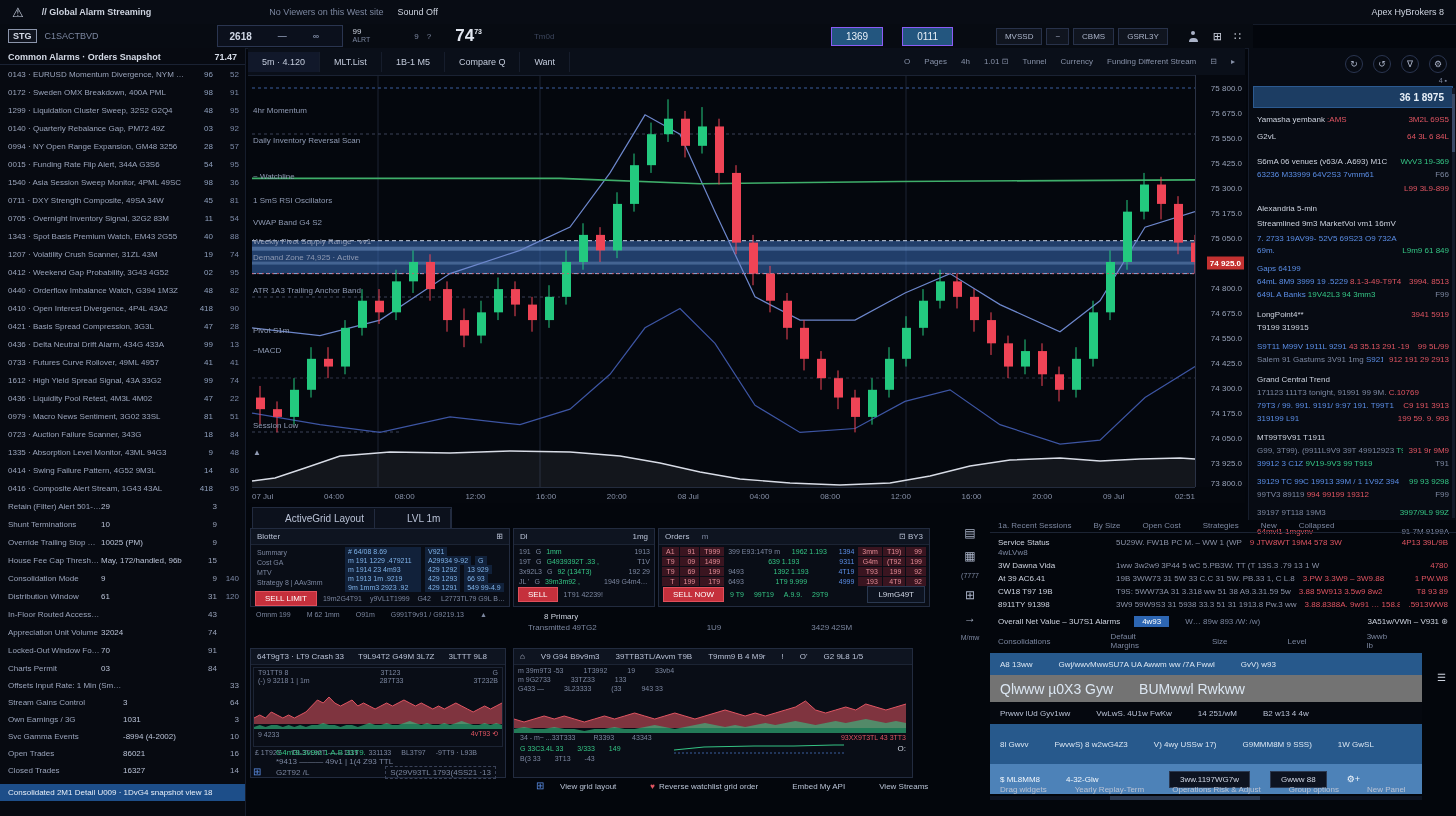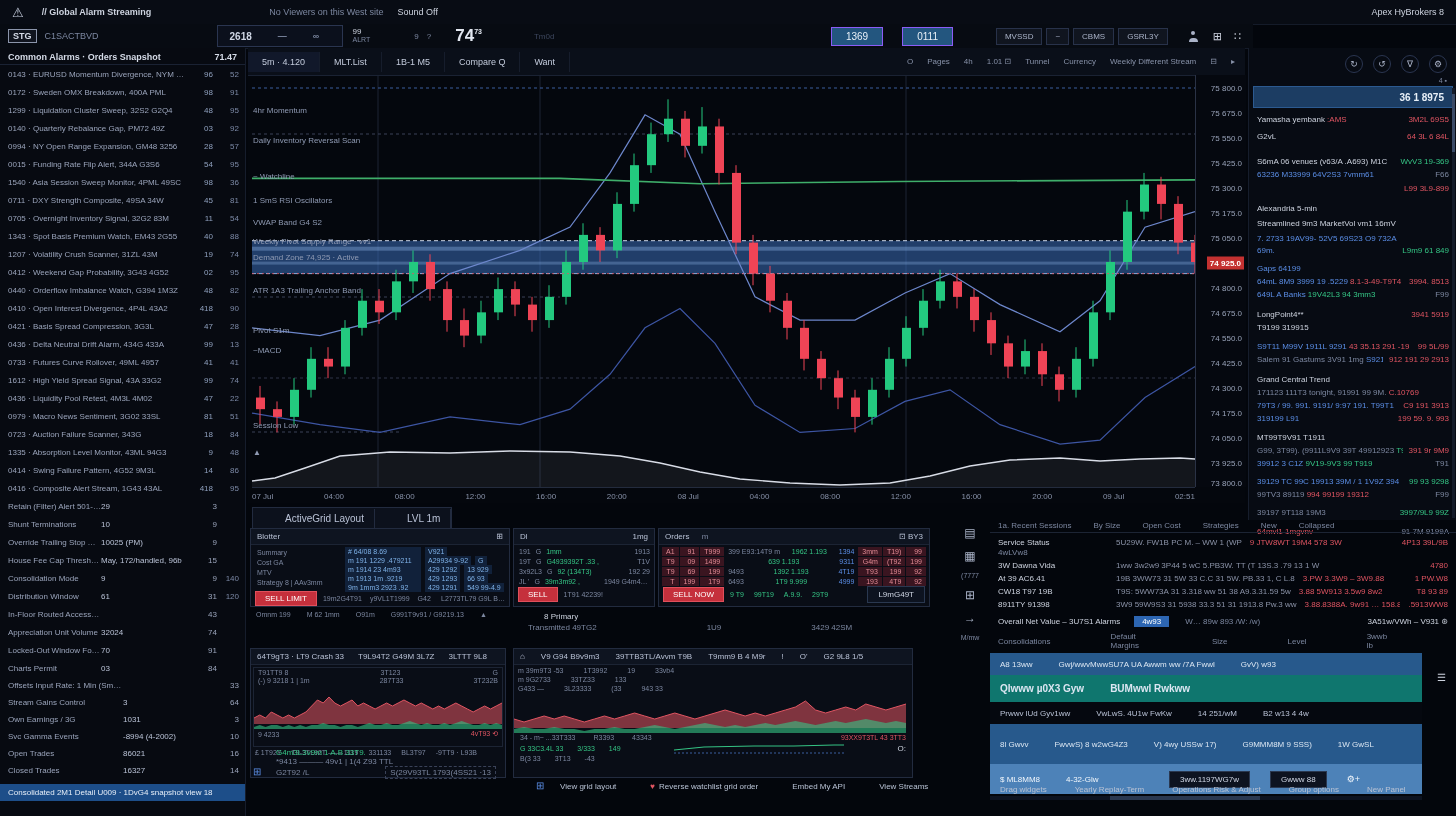--- a/index.html
+++ b/index.html
@@ -63,21 +63,21 @@
   .cellblue{background:#11213a;color:#7fb2e8;padding:0 3px;}
   .minitbl{display:grid;grid-template-columns:auto auto auto;gap:1px;font-size:7px;}
   .minitbl span{background:#3a1520;color:#e08a94;padding:1px 4px;text-align:right;}
   .ic-strip{display:flex;flex-direction:column;align-items:center;gap:9px;color:#aab3c8;font-size:12px;}
   .pos-row{display:flex;align-items:baseline;font-size:8px;line-height:10px;margin-bottom:3px;}
   .pos-lbl{width:118px;color:#cdd3df;flex:none;}
   .pos-desc{flex:1;min-width:0;white-space:nowrap;overflow:hidden;color:#8b93a8;}
   .pos-val{flex:none;margin-left:8px;text-align:right;color:#e05562;}
   .brow{display:flex;align-items:center;box-sizing:border-box;padding:0 10px;font-size:8px;color:#dbe6f2;}
   .brow span{margin-right:26px;white-space:nowrap;}
-  .r-mid{background:#27598c;} .r-strong{background:#0f766e;font-weight:bold;font-size:10px;}
+  .r-mid{background:#27598c;} .r-strong{background:#737373;font-weight:normal;font-size:14px;}
   .r-dark{background:#05080f;color:#b9c2d6;}
   .r-light{background:#4d82b8;color:#f0f6fc;}
   .tbtn{background:#0d1320;border:1px solid #2a3850;color:#cfd6e4;font-size:8px;padding:3px 10px;margin-right:20px;}
   .flink{font-size:8px;color:#b8c2d4;margin-right:34px;white-space:nowrap;}
   .spark{display:block;}
 </style>
 </head>
 <body>
 
 <div id="topbar" class="abs row">
@@ -361,21 +361,21 @@
       <span class="ctb-btn">1B-1 M5</span>
       <span class="ctb-btn">Compare Q</span>
       <span class="ctb-btn">Want</span>
       <div class="ctb-right">
         <span>O</span>
         <span>Pages</span>
         <span>4h</span>
         <span>1.01 ⊡</span>
         <span>Tunnel</span>
         <span>Currency</span>
-        <span>Weekly Different Stream</span>
+        <span>Funding Different Stream</span>
         <span>⊟</span>
         <span>▸</span>
       </div>
     </div>
   <svg id="chart-svg" class="abs" width="947" height="412">
       <line x1="130" y1="0" x2="130" y2="412" stroke="#1c2434" stroke-width="1"></line>
       <line x1="292" y1="0" x2="292" y2="412" stroke="#1c2434" stroke-width="1"></line>
       <line x1="658" y1="0" x2="658" y2="412" stroke="#1c2434" stroke-width="1"></line>
       <line x1="4" y1="13" x2="947" y2="13" stroke="#3a5f9e" stroke-width="1" stroke-dasharray="3,3"></line>
       <line x1="4" y1="59" x2="947" y2="59" stroke="#3a4258" stroke-width="1" stroke-dasharray="3,3"></line>

